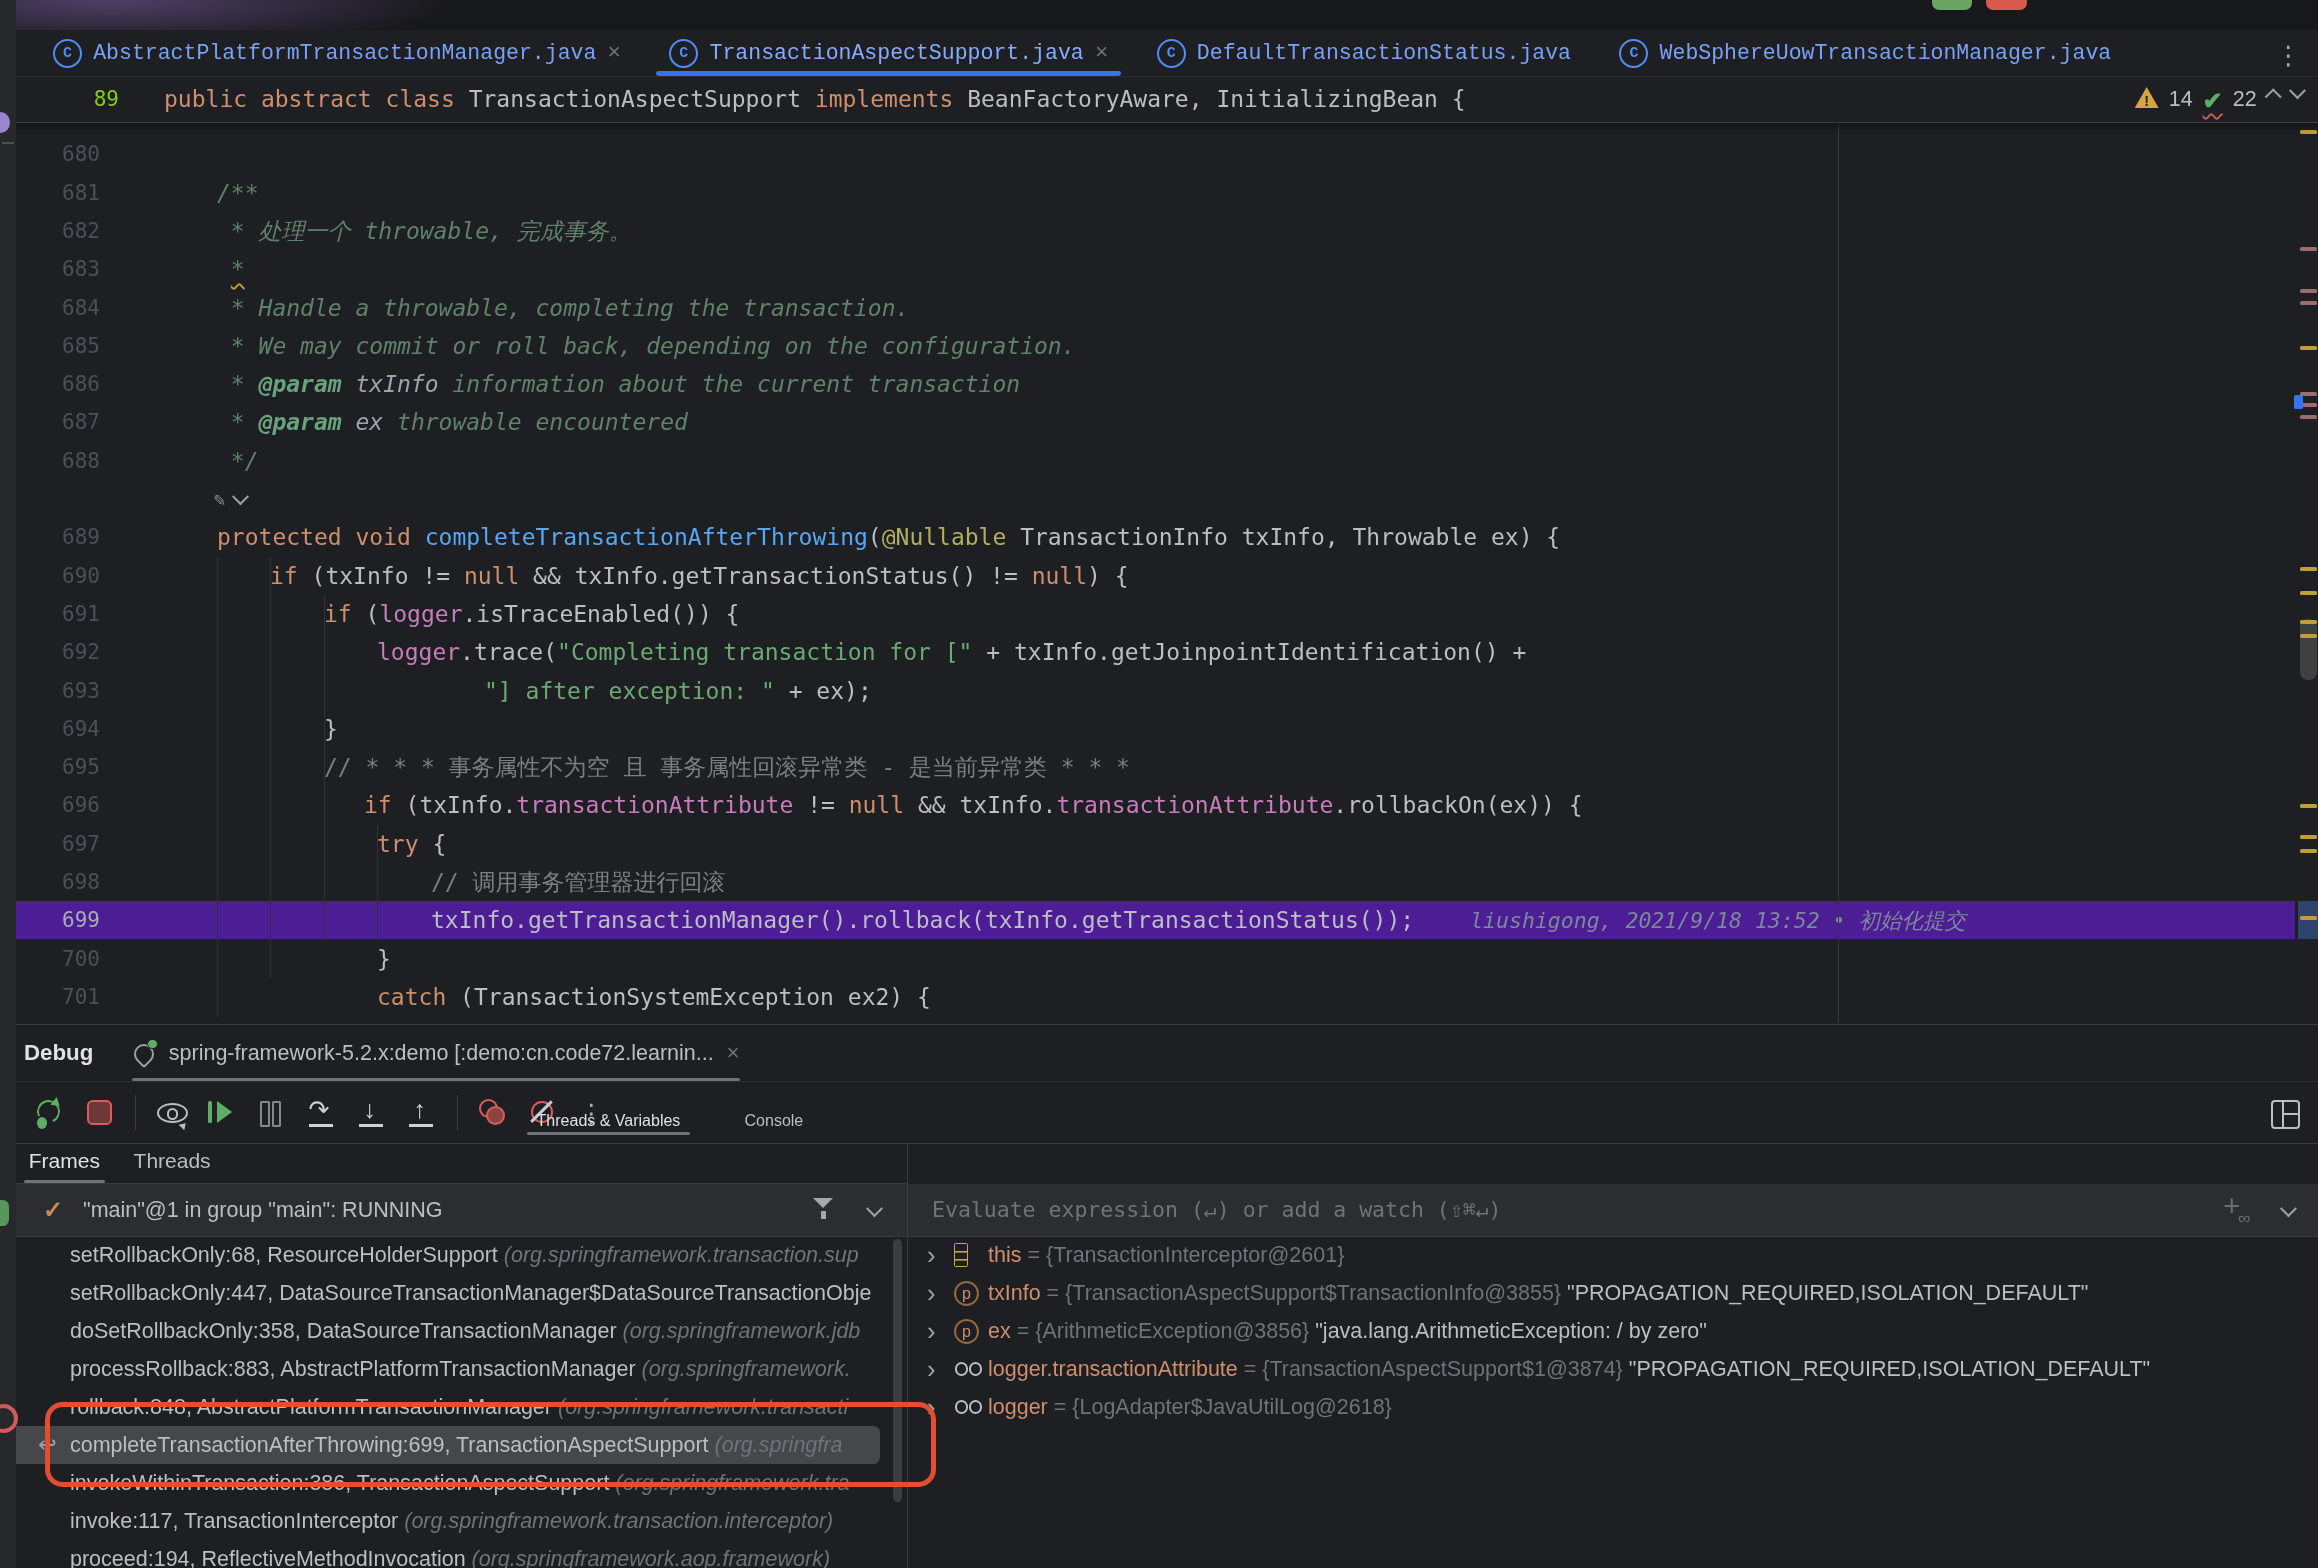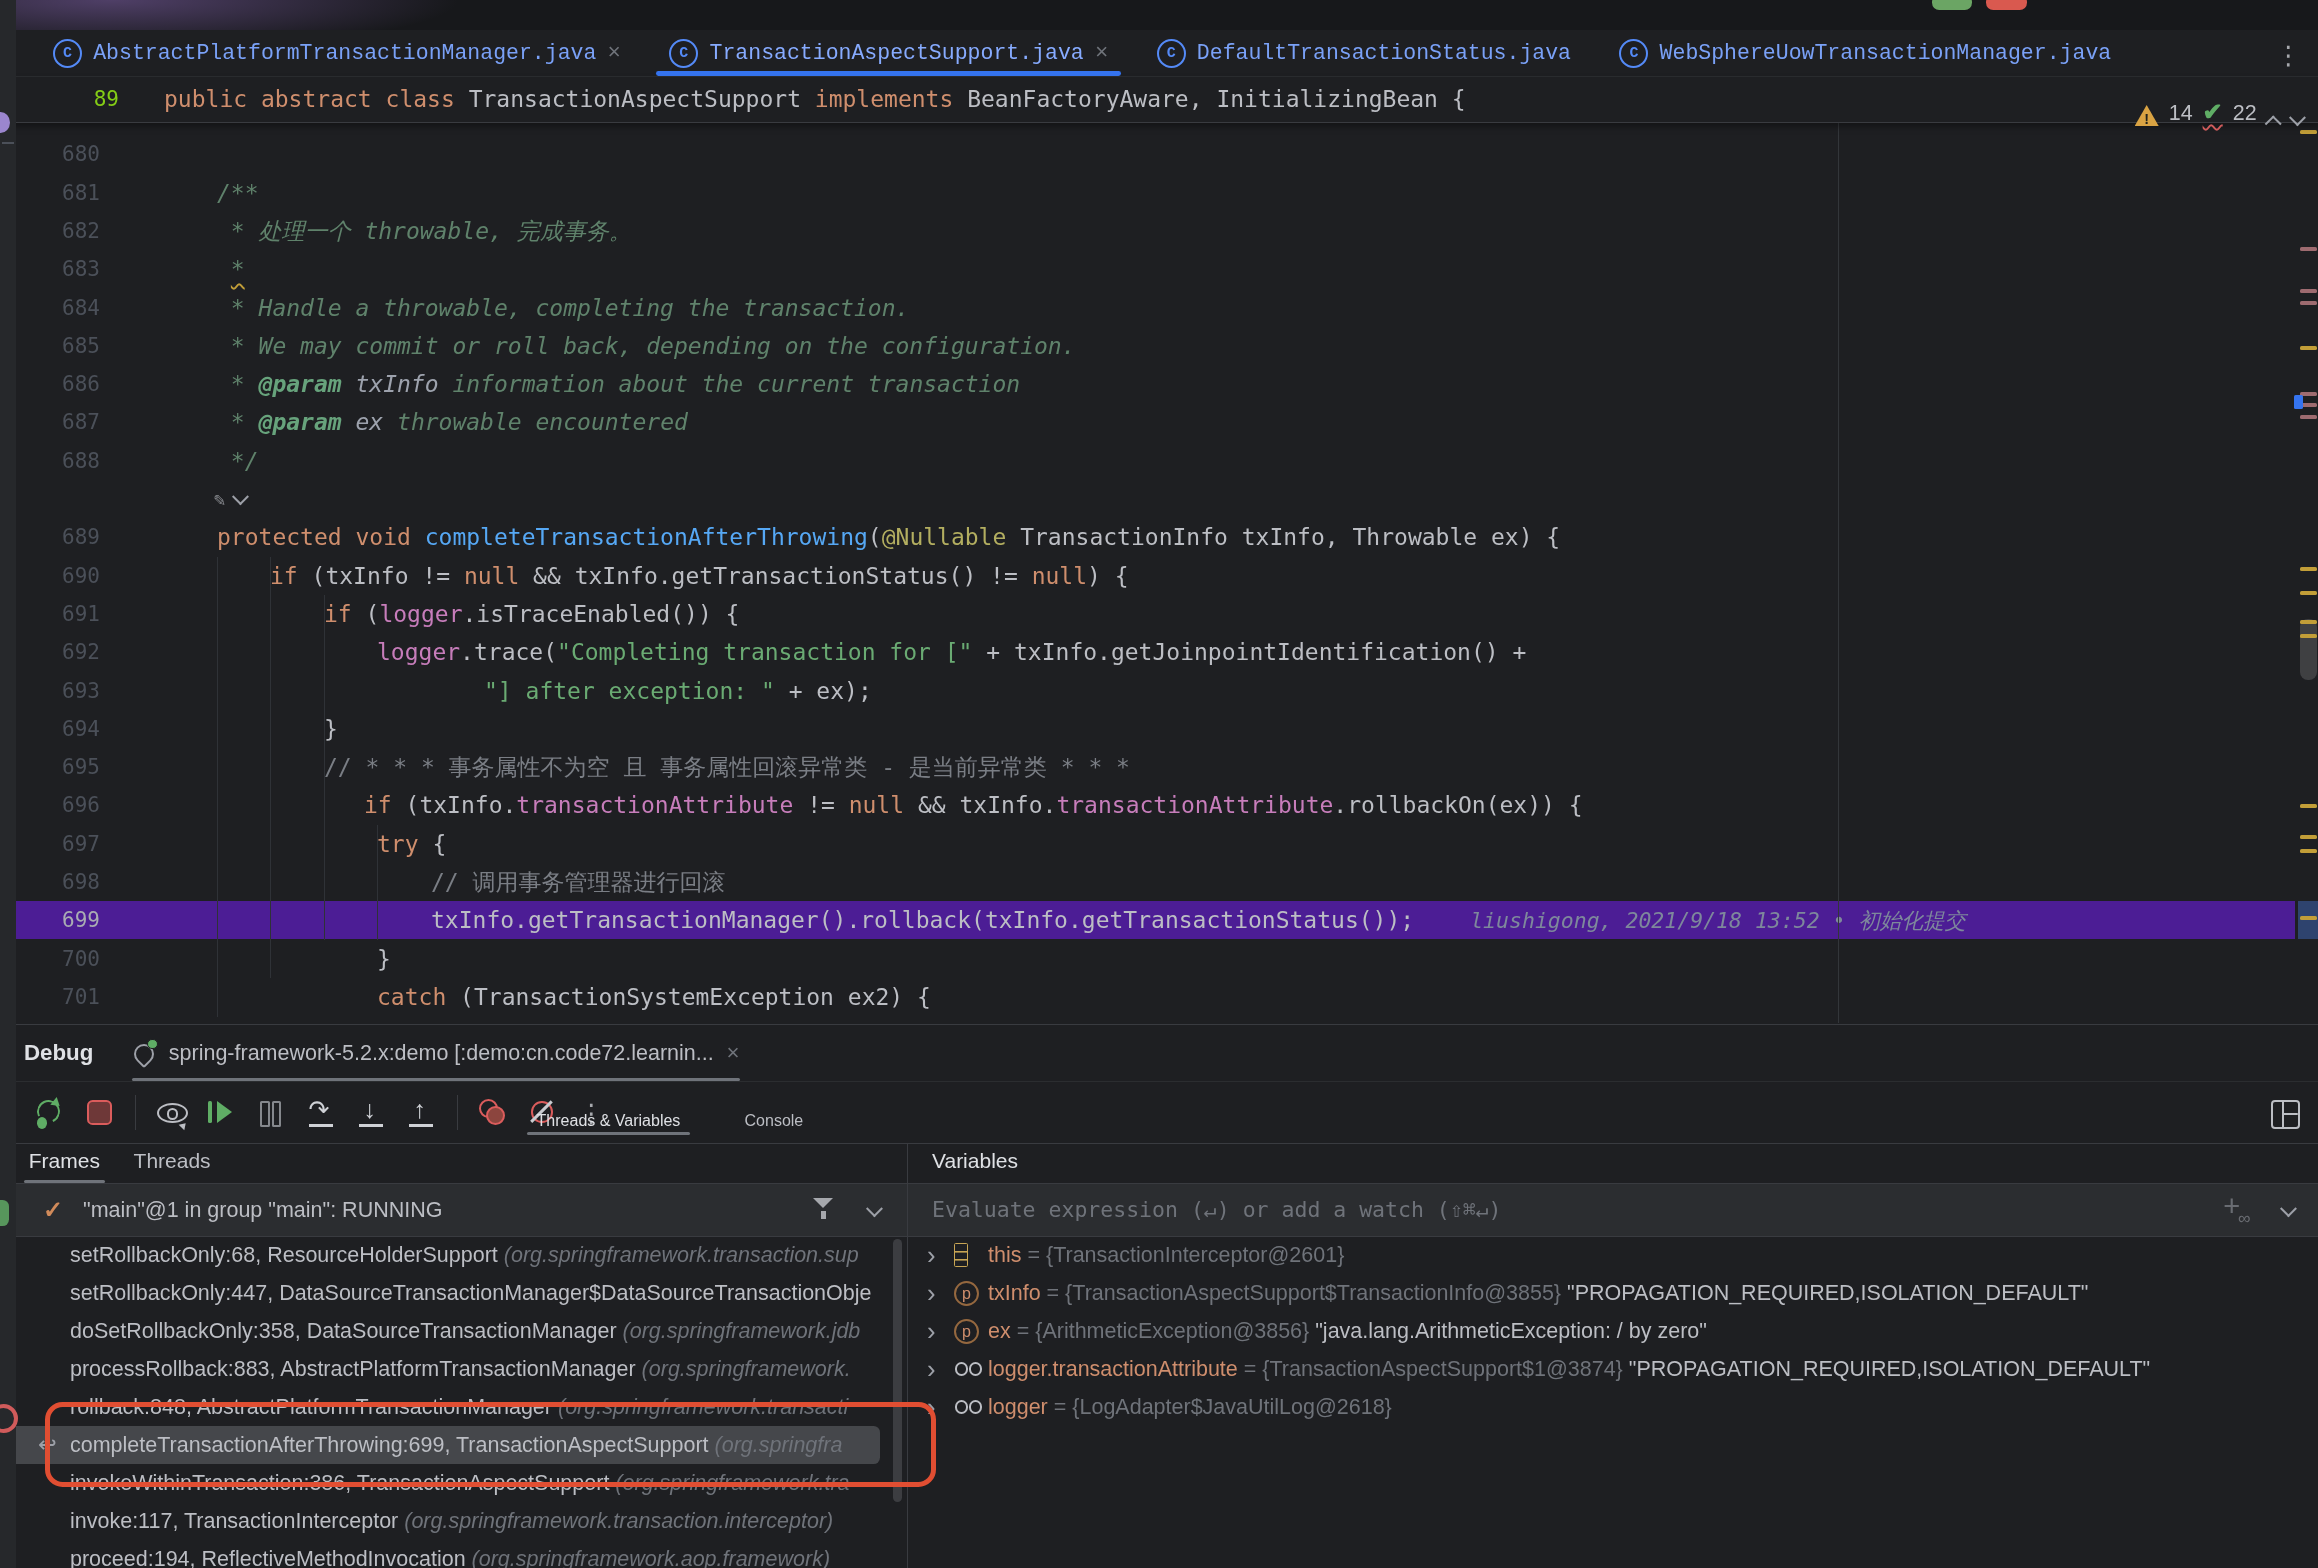--- a/index.html
+++ b/index.html
@@ -27,21 +27,21 @@
   .close-x{color:#6F737A;font-size:22.3px;line-height:22.3px;}
   .i-kebab::before{content:"⋮";font-size:25.5px;color:#A6A8AD;}
   .tabbar>.i-kebab{position:absolute;right:14.4px;top:9.6px;}
 
   
   .sticky{position:absolute;left:0;top:77px;width:100%;height:45px;background:#1E1F22;
           border-bottom:0.8px solid #393B40;box-shadow:0 4px 6.4px rgba(0,0,0,.35);z-index:20;}
   .sticky .gln{position:absolute;left:0;top:0;width:100px;height:45px;line-height:45px;text-align:right;
           color:#84cc16;font-size:21px;margin-left:19px;}
   .stokens{position:absolute;left:164px;top:0;height:45px;line-height:45px;font-size:23px;white-space:pre;}
-  .inspect{position:absolute;right:17.6px;top:4px;height:45px;display:flex;align-items:flex-end;gap:10px;}
+  .inspect{position:absolute;right:17.6px;top:10px;height:45px;display:flex;align-items:flex-start;gap:10px;}
   .inspect .cnt{font-size:21.5px;color:#BCBEC4;}
   .i-warning{position:relative;display:inline-block;width:24px;height:21px;background:#D9A343;
     clip-path:polygon(50% 0,100% 100%,0 100%);}
   .i-warning::before{content:"!";position:absolute;left:0;right:0;bottom:-0.8px;text-align:center;
     color:#22231C;font-size:14.4px;font-weight:bold;}
   .i-check{text-decoration:underline wavy #D05B5B 2px;text-underline-offset:4px;}
   .i-check::before{content:"✔";color:#5FAD65;font-size:24px;font-weight:bold;}
   .chev{display:inline-block;width:10.4px;height:10.4px;border-right:2.4px solid #9DA0A8;border-bottom:2.4px solid #9DA0A8;}
   .chev.up{transform:rotate(-135deg) translate(-2.4px,-2.4px);}
   .chev.down{transform:rotate(45deg) translateY(-3.2px);}
@@ -402,23 +402,20 @@
             <div class="frame-row"><span class="m">rollback:848, AbstractPlatformTransactionManager </span><span class="pkg">(org.springframework.transacti</span></div>
             <div class="frame-row selected"><span class="i-return"></span><span class="m">completeTransactionAfterThrowing:699, TransactionAspectSupport </span><span class="pkg">(org.springfra</span></div>
             <div class="frame-row"><span class="m">invokeWithinTransaction:386, TransactionAspectSupport </span><span class="pkg">(org.springframework.tra</span></div>
             <div class="frame-row"><span class="m">invoke:117, TransactionInterceptor </span><span class="pkg">(org.springframework.transaction.interceptor)</span></div>
             <div class="frame-row"><span class="m">proceed:194, ReflectiveMethodInvocation </span><span class="pkg">(org.springframework.aop.framework)</span></div>
           </div>
         <div class="flist-scroll"></div>
       </div>
 
       <div class="vars-panel">
-        <div class="vars-header">
-          <span class="lbl">Variables</span>
-        </div>
         <div class="eval-row">
           <span class="ph mono">Evaluate expression (↵) or add a watch (⇧⌘↵)</span>
           <span class="i-add-watch"></span>
           <span class="chev down"></span>
         </div>
         <div class="vars-list">
             <div class="var-row"><span class="i-expand"></span><span class="vicon i-this"></span><span class="vname">this</span><span class="veq"> = </span><span class="vval">{TransactionInterceptor@2601}</span></div>
             <div class="var-row"><span class="i-expand"></span><span class="vicon i-param"></span><span class="vname">txInfo</span><span class="veq"> = </span><span class="vval">{TransactionAspectSupport$TransactionInfo@3855}</span><span class="vstr"> "PROPAGATION_REQUIRED,ISOLATION_DEFAULT"</span></div>
             <div class="var-row"><span class="i-expand"></span><span class="vicon i-param"></span><span class="vname">ex</span><span class="veq"> = </span><span class="vval">{ArithmeticException@3856}</span><span class="vstr"> "java.lang.ArithmeticException: / by zero"</span></div>
             <div class="var-row"><span class="i-expand"></span><span class="vicon i-watch"></span><span class="vname">logger.transactionAttribute</span><span class="veq"> = </span><span class="vval">{TransactionAspectSupport$1@3874}</span><span class="vstr"> "PROPAGATION_REQUIRED,ISOLATION_DEFAULT"</span></div>

